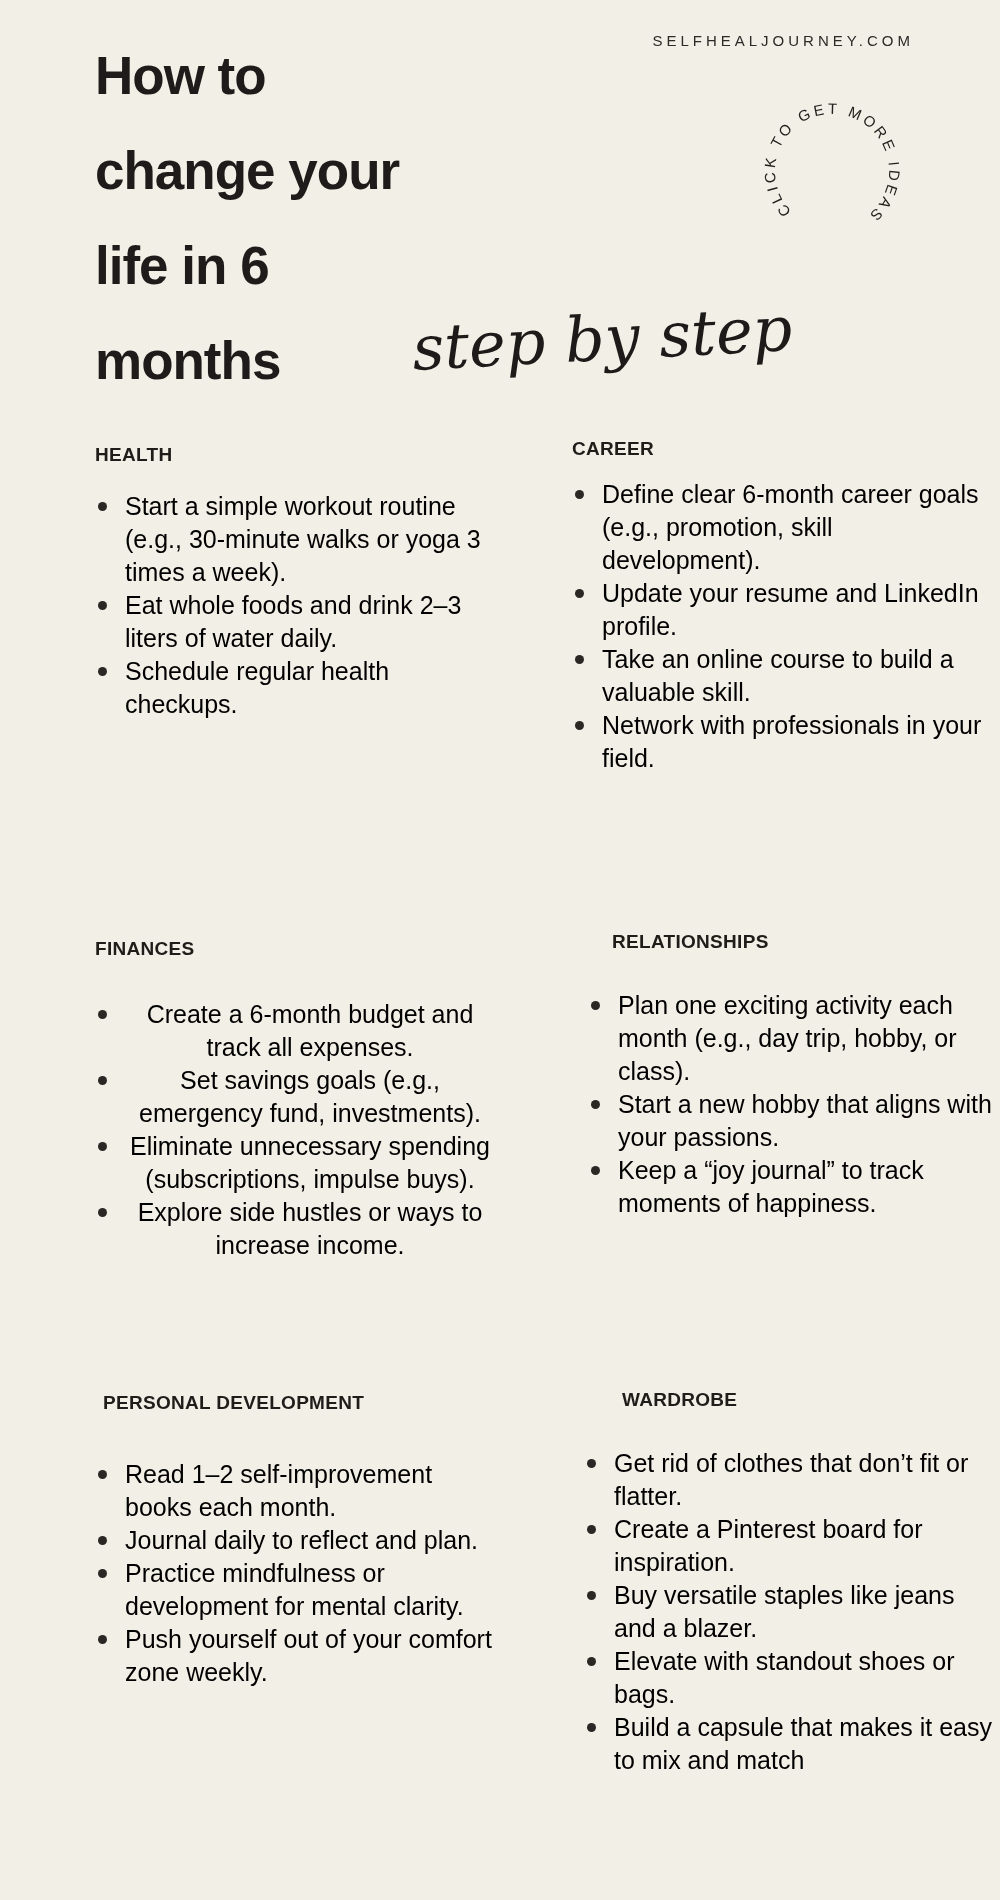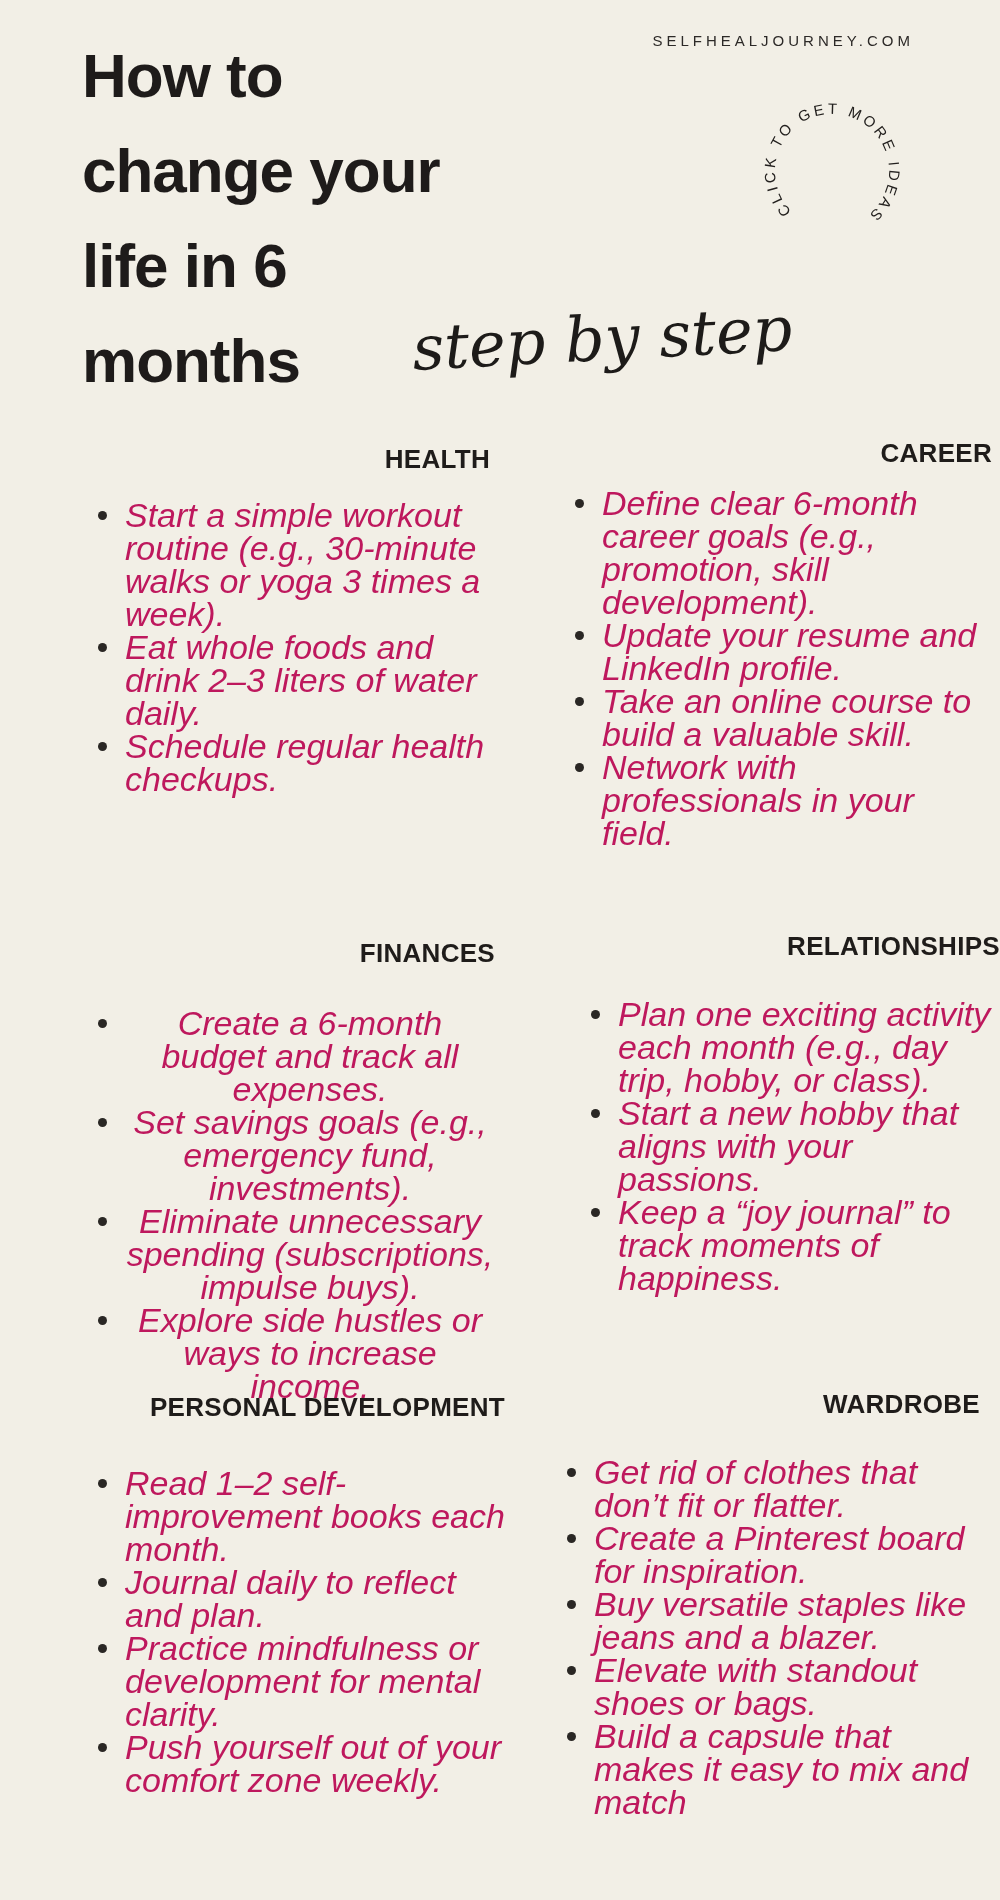--- a/index.html
+++ b/index.html
@@ -10,25 +10,25 @@
     position: relative;
     width: 1000px;
     height: 1900px;
     background: #f2efe6;
     overflow: hidden;
   }
 
   
   .title {
     position: absolute;
-    left: 82px;
+    left: 95px;
     top: 28px;
     color: #1e1b1a;
     font-weight: 700;
-    font-size: 62px;
+    font-size: 53px;
     line-height: 95px;
     letter-spacing: -1px;
   }
   .title .t-line { display: block; }
 
   .script-sub {
     position: absolute;
     left: 412px;
     top: 302px;
     font-family: "DejaVu Serif", serif;
@@ -63,36 +63,34 @@
     font-family: "Liberation Sans", sans-serif;
     font-size: 15px;
     letter-spacing: 3.2px;
     font-weight: 500;
     fill: #23201e;
   }
 
   
   .section { position: absolute; }
   .section h2 {
-    font-size: 26px;
+    font-size: 19px;
     font-weight: 700;
     letter-spacing: 0.3px;
     color: #1f1c1a;
-    text-align: right;
   }
   .section ul {
     list-style: none;
     padding-left: 30px;
   }
   .section li {
     position: relative;
-    font-size: 34px;
+    font-size: 25px;
     line-height: 33px;
-    color: #be185d;
-    font-style: italic;
+    color: #000000;
   }
   .section li::before {
     content: "";
     position: absolute;
     left: -27px;
     top: 12px;
     width: 9px;
     height: 9px;
     border-radius: 50%;
     background: #2a2724;
@@ -103,21 +101,21 @@
   .s2 { left: 572px; top: 438px; width: 420px; }
   .s2 ul { margin-top: 18px; }
   .s3 { left: 95px;  top: 938px; width: 400px; }
   .s3 ul { margin-top: 38px; text-align: center; }
   .s4 { left: 588px; top: 931px; width: 412px; }
   .s4 h2 { margin-left: 24px; }
   .s4 ul { margin-top: 36px; }
   .s5 { left: 95px;  top: 1392px; width: 410px; }
   .s5 h2 { margin-left: 8px; }
   .s5 ul { margin-top: 44px; }
-  .s6 { left: 564px; top: 1389px; width: 416px; }
+  .s6 { left: 584px; top: 1389px; width: 416px; }
   .s6 h2 { margin-left: 38px; }
   .s6 ul { margin-top: 36px; }
 </style>
 </head>
 <body>
 
 <div class="page">
 
   <h1 class="title">
     <span class="t-line">How to</span>

